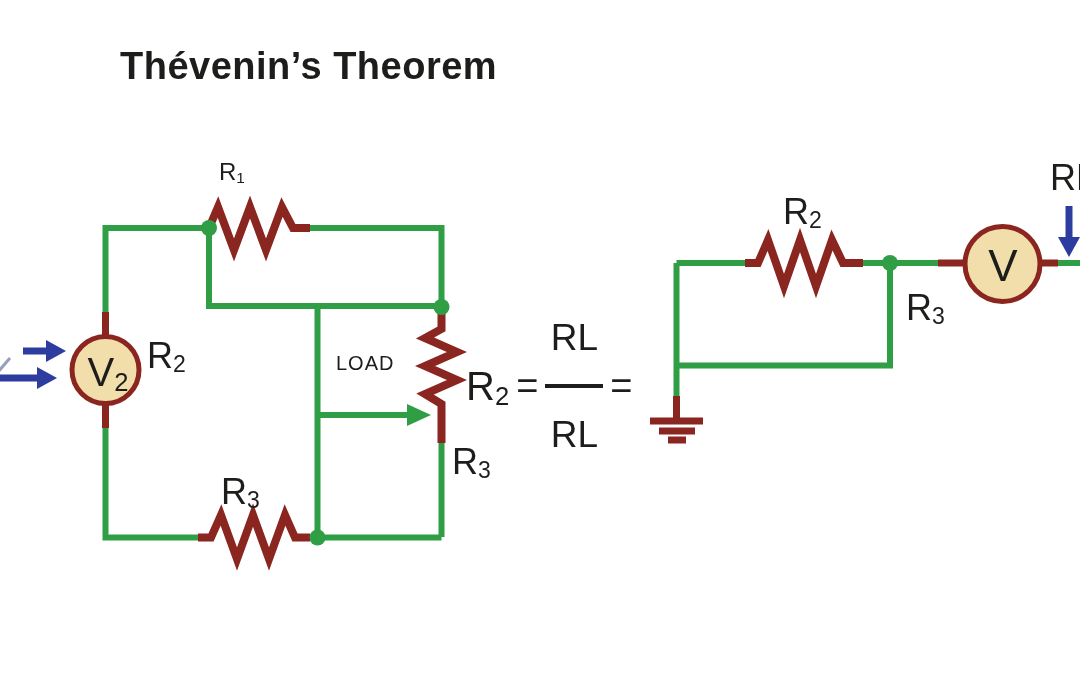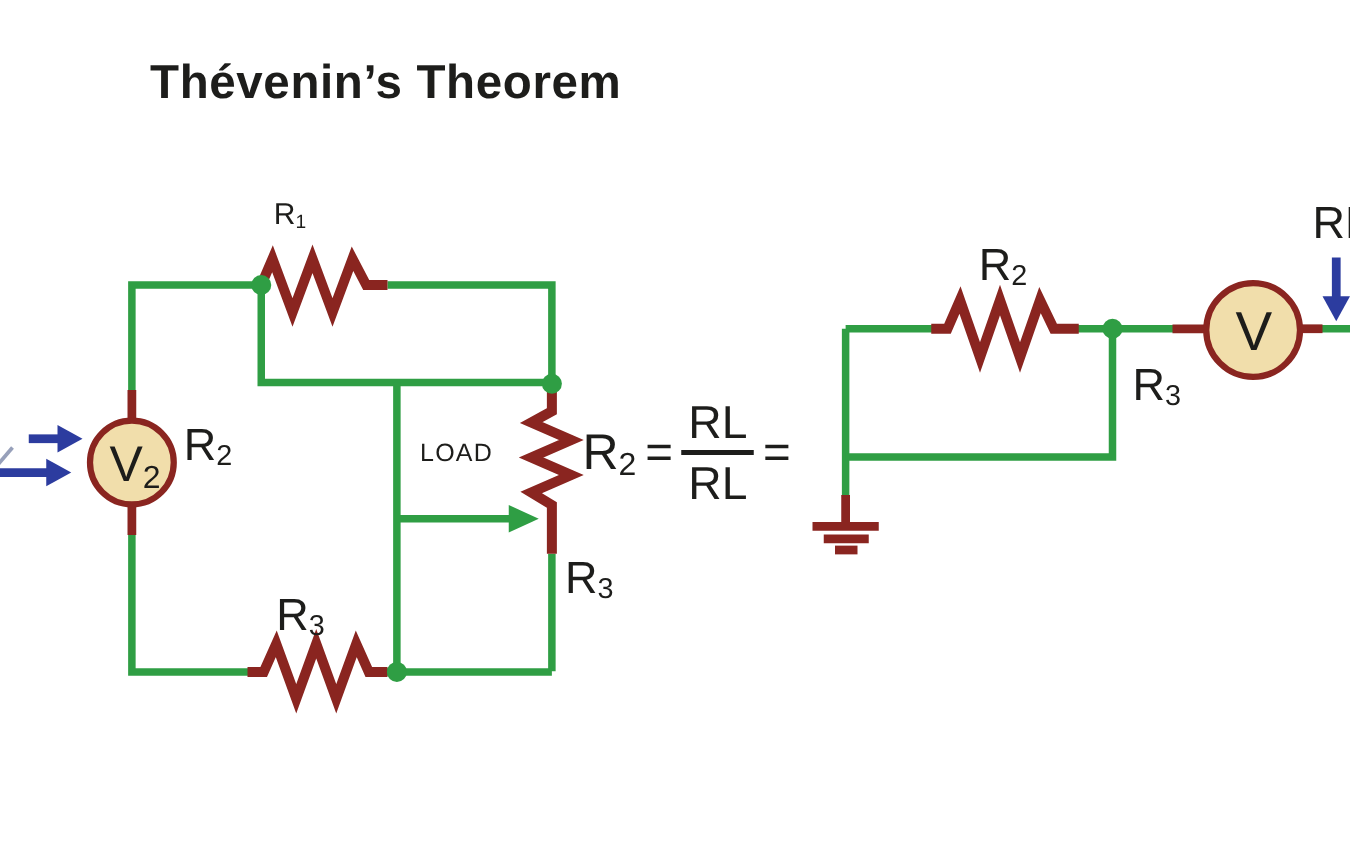--- a/index.html
+++ b/index.html
@@ -34,21 +34,21 @@
   }
   .lbl{position:absolute;line-height:1;white-space:nowrap;}
   .sub{font-size:.64em;position:relative;top:.18em;}
   .center{transform:translate(-50%,-50%);}
   .equation{
     position:absolute;left:466px;top:319px;
     display:flex;align-items:center;gap:7px;
     font-size:38px;line-height:1;
   }
   .eq-lhs{font-size:40px;}
-  .fraction{display:flex;flex-direction:column;align-items:center;font-size:37px;}
+  .fraction{display:flex;flex-direction:column;align-items:center;font-size:37px;gap:24px;}
   .frac-bar{width:58px;height:4px;background:var(--text);margin:4px 0;}
   .caption{position:absolute;left:722px;top:391px;font-size:28px;line-height:1.1;white-space:nowrap;}
 </style>
 </head>
 <body>
 
 <div class="stage">
 
   <svg width="1080" height="675" viewBox="0 0 1080 675">
 

